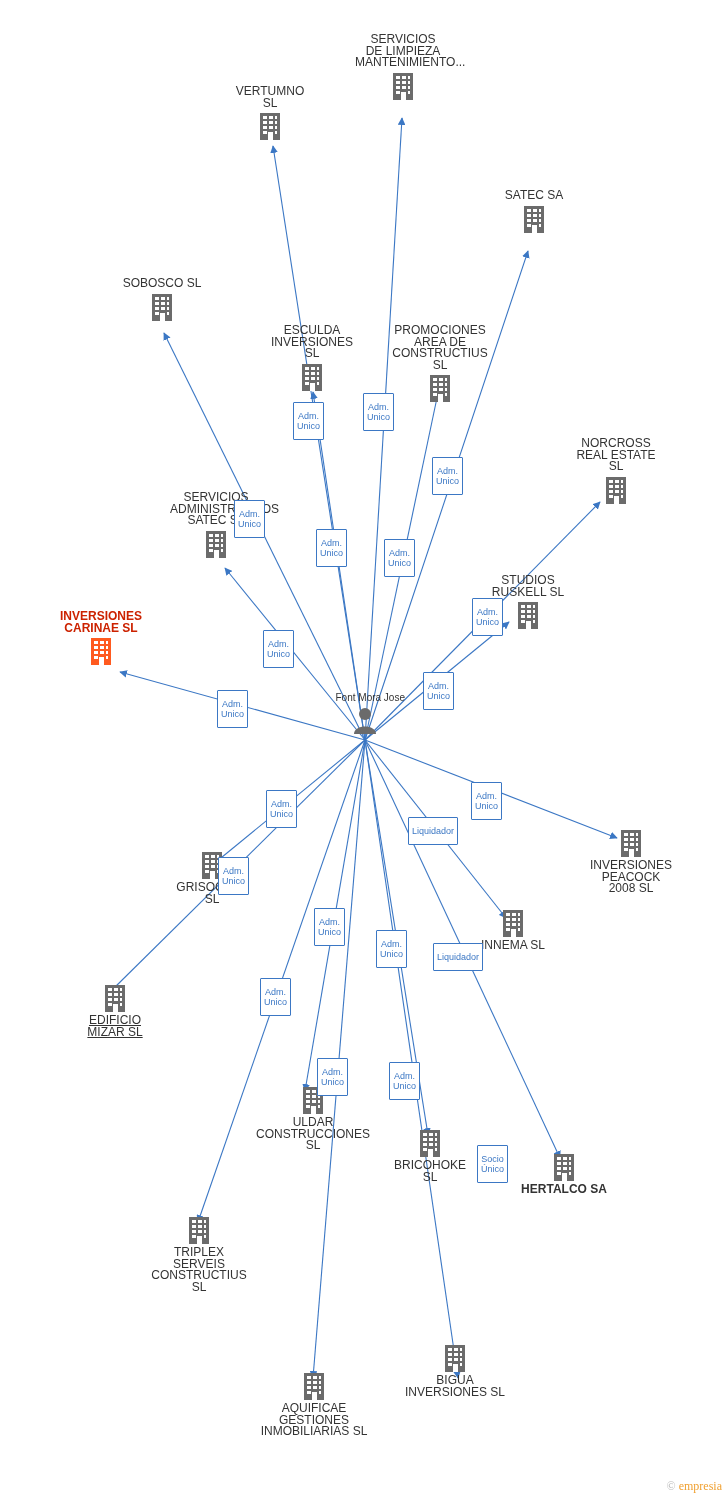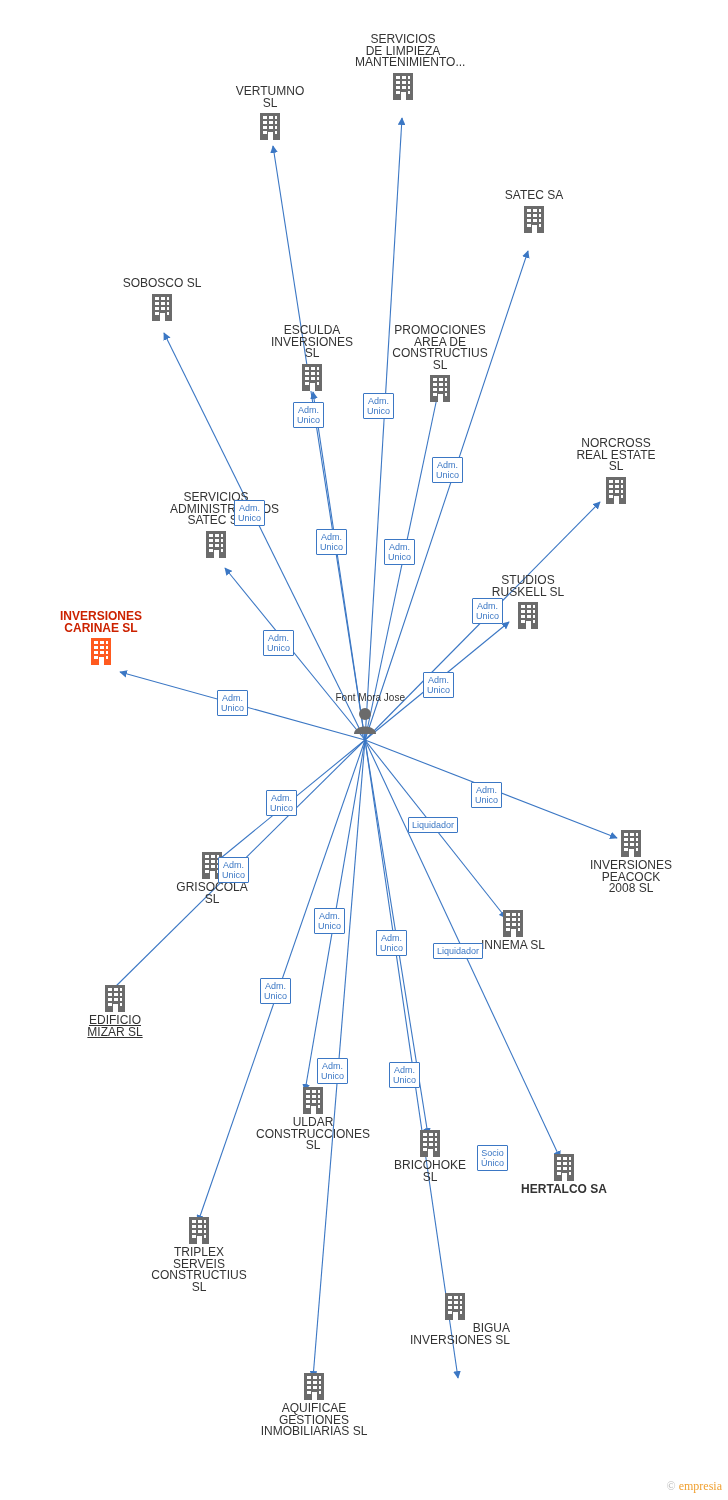--- a/index.html
+++ b/index.html
@@ -60,21 +60,21 @@
     line-height: 11.5px;
   }
   .rolebox {
     position: absolute;
     border: 1px solid #3b77c4;
     background: #ffffff;
     color: #3b77c4;
     font-size: 9px;
     line-height: 10px;
     text-align: center;
-    padding: 2px 3px;
+    padding: 8px 3px;
     white-space: pre-line;
     border-radius: 1px;
   }
   .watermark {
     position: absolute;
     right: 6px;
     bottom: 6px;
     font-size: 12px;
     color: #f0a030;
     font-family: "Liberation Serif", serif;
@@ -452,21 +452,21 @@
             <rect x="6" y="15" width="4" height="3"></rect>
             <rect x="12" y="15" width="4" height="3"></rect>
             <rect x="18" y="15" width="2" height="3"></rect>
             <rect x="6" y="20" width="4" height="3"></rect>
             <rect x="18" y="20" width="2" height="3"></rect>
             <rect x="11" y="21" width="5" height="8"></rect>
           </g>
         </svg><span class="label">AQUIFICAE
 GESTIONES
 INMOBILIARIAS SL</span></div>
-      <div class="node label-below" style="left: 400px; top: 1291px; width: 110px; text-align: right;"><svg class="icon" width="26" height="30" viewBox="0 0 26 30">
+      <div class="node label-below" style="left: 400px; top: 1343px; width: 110px;"><svg class="icon" width="26" height="30" viewBox="0 0 26 30">
           <rect x="3" y="2" width="20" height="27" fill="#6b6b6b"></rect>
           <g fill="#ffffff">
             <rect x="6" y="5" width="4" height="3"></rect>
             <rect x="12" y="5" width="4" height="3"></rect>
             <rect x="18" y="5" width="2" height="3"></rect>
             <rect x="6" y="10" width="4" height="3"></rect>
             <rect x="12" y="10" width="4" height="3"></rect>
             <rect x="18" y="10" width="2" height="3"></rect>
             <rect x="6" y="15" width="4" height="3"></rect>
             <rect x="12" y="15" width="4" height="3"></rect>

